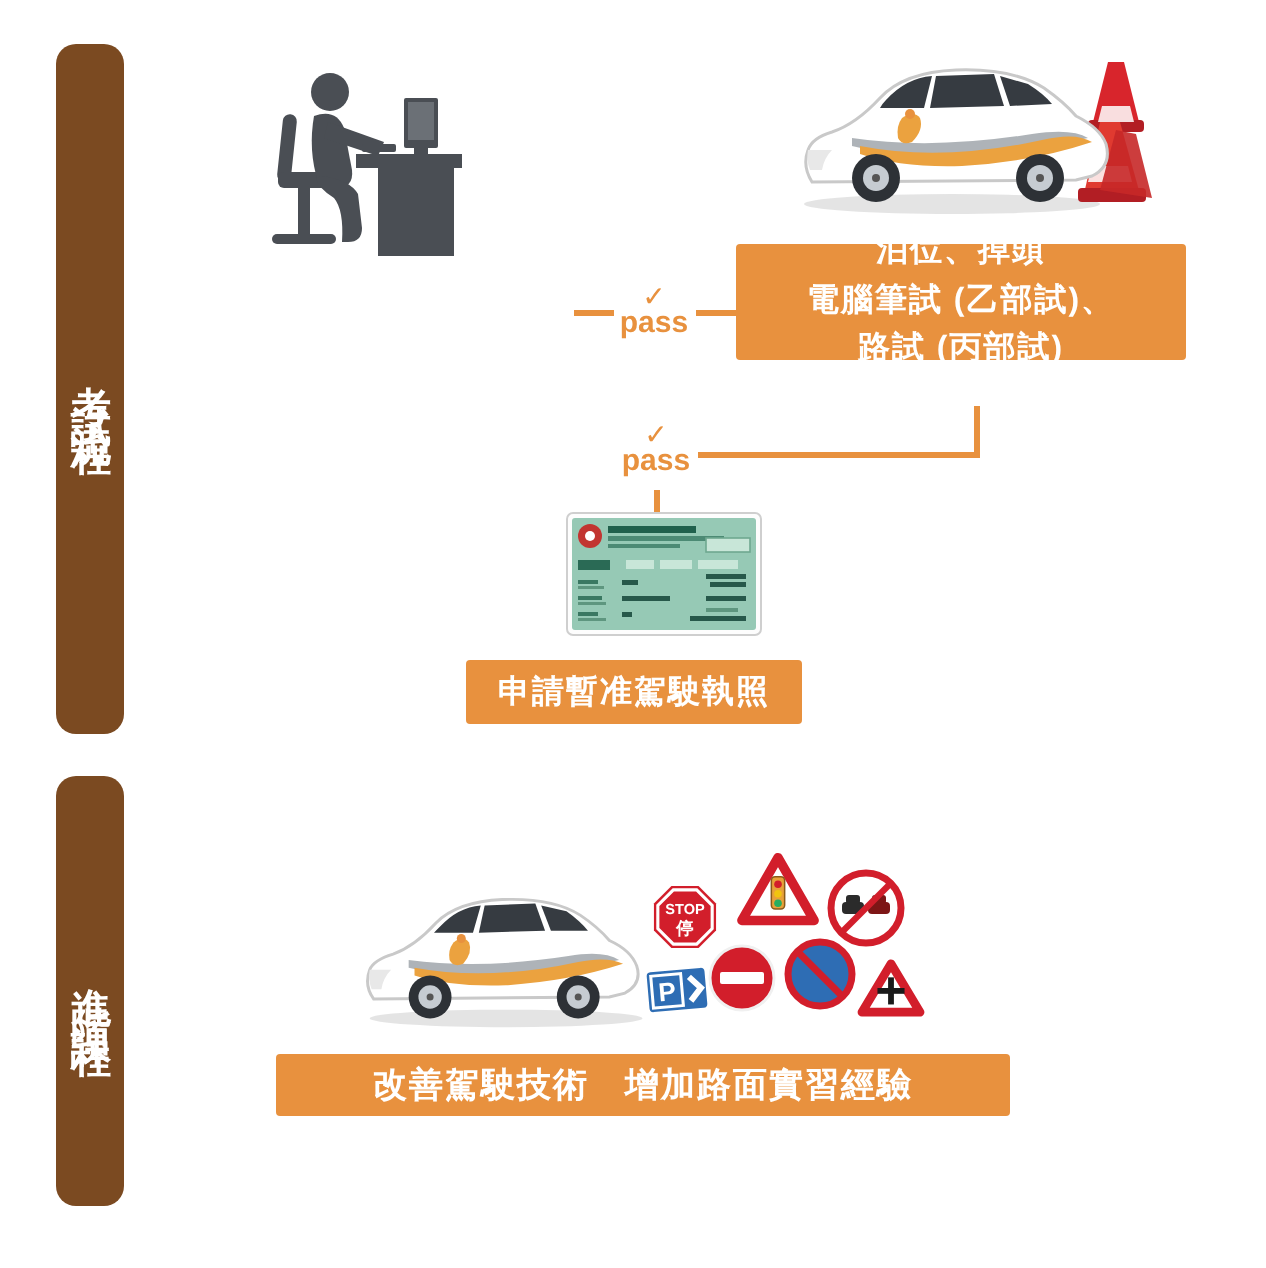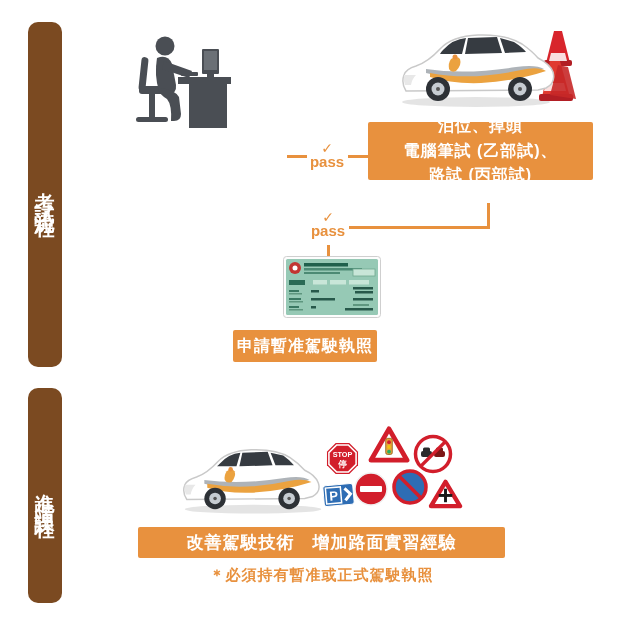--- a/index.html
+++ b/index.html
@@ -18,21 +18,21 @@
   #bar-exam { top:22px; height:345px; }
   #bar-adv  { top:388px; height:215px; }
 
   .obox {
     position:absolute; background:#E8913E; color:#fff; font-weight:bold;
     display:flex; flex-direction:column; align-items:center; justify-content:center;
     text-align:center; border-radius:2px;
   }
   #box-written { left:73px;  top:140px; width:214px; height:34px; font-size:17px; letter-spacing:2px; }
   #box-road    { left:368px; top:122px; width:225px; height:58px; font-size:16px; line-height:1.55; letter-spacing:1px; }
-  #box-apply   { left:233px; top:330px; width:144px; height:32px; font-size:16px; letter-spacing:1px; }
+  #box-apply   { left:233px; top:330px; width:168px; height:32px; font-size:16px; letter-spacing:1px; }
   #box-improve { left:138px; top:527px; width:367px; height:31px; font-size:17px; letter-spacing:1px; }
 
   .oline { position:absolute; background:#E8913E; }
 
   .pass { position:absolute; color:#E8913E; font-weight:bold; text-align:center; width:44px; }
   .pass .chk  { display:block; font-size:14px; line-height:12px; }
   .pass .word { display:block; font-size:15px; line-height:15px; }
 
   .note {
     position:absolute; left:138px; top:566px; width:367px; text-align:center;
@@ -250,15 +250,14 @@
       <path d="M18,3 L33,28 L3,28 Z" fill="#fff" stroke="#D21E2B" stroke-width="4.5" stroke-linejoin="round"></path>
       <rect x="16.5" y="10" width="3" height="14" fill="#1a1a1a"></rect>
       <rect x="11" y="15.5" width="14" height="3" fill="#1a1a1a"></rect>
     </svg>
   </div>
 
   <div class="obox" id="box-improve">
     <span>改善駕駛技術　增加路面實習經驗</span>
   </div>
 
-  <div class="note">＊必須持有暫准或正式駕駛執照</div>
 
 </div>
 
 </body></html>

